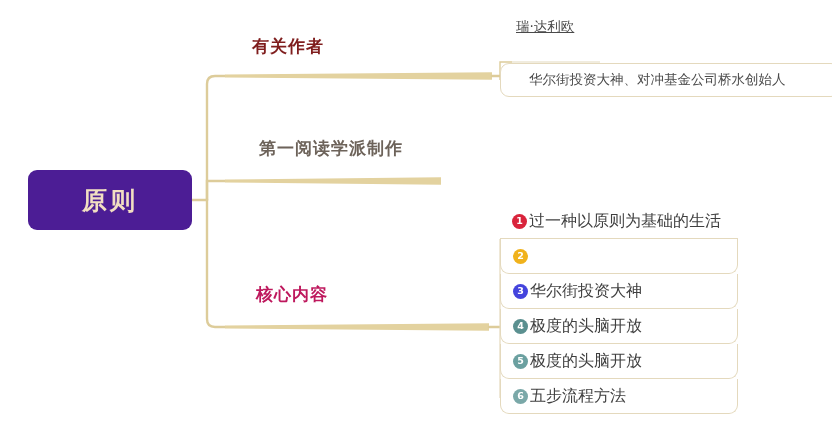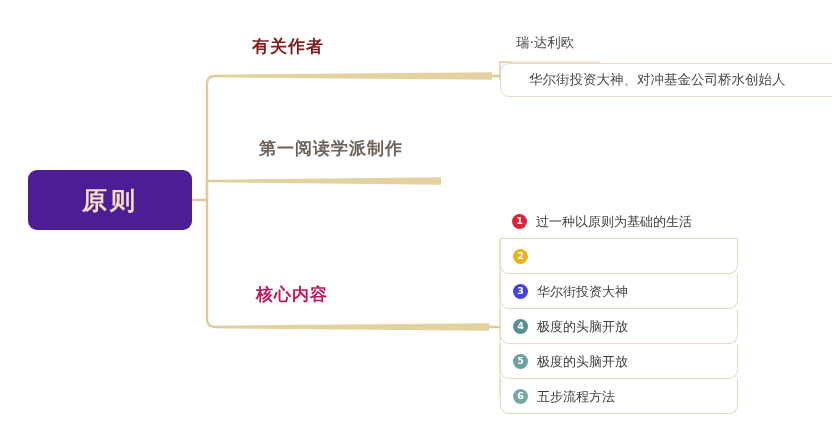--- a/index.html
+++ b/index.html
@@ -66,21 +66,22 @@
   
   .leaf-underline {
     position: absolute;
     white-space: nowrap;
     color: #4a4a4a;
     font-size: 13.5px;
     line-height: 1;
   }
   #leaf-author-name {
     left: 516px;
-    top: 36px;
+    top: 20px;
+    text-decoration: underline;
   }
 
   
   .leaf-box {
     position: absolute;
     box-sizing: border-box;
     border: 1px solid #e4d9bd;
     border-radius: 9px;
     background: #ffffff;
     display: flex;
@@ -124,23 +125,23 @@
     border-radius: 50%;
     color: #ffffff;
     font-size: 9.5px;
     font-weight: bold;
     display: flex;
     align-items: center;
     justify-content: center;
     line-height: 1;
   }
   .core-text {
-    margin-left: 9px;
+    margin-left: 2px;
     color: #3f3f3f;
-    font-size: 13px;
+    font-size: 16px;
     white-space: nowrap;
     line-height: 1;
   }
 </style>
 </head>
 <body>
 
 <div id="canvas">
 
   <svg id="wires" viewBox="0 0 832 439" xmlns="http://www.w3.org/2000/svg">

